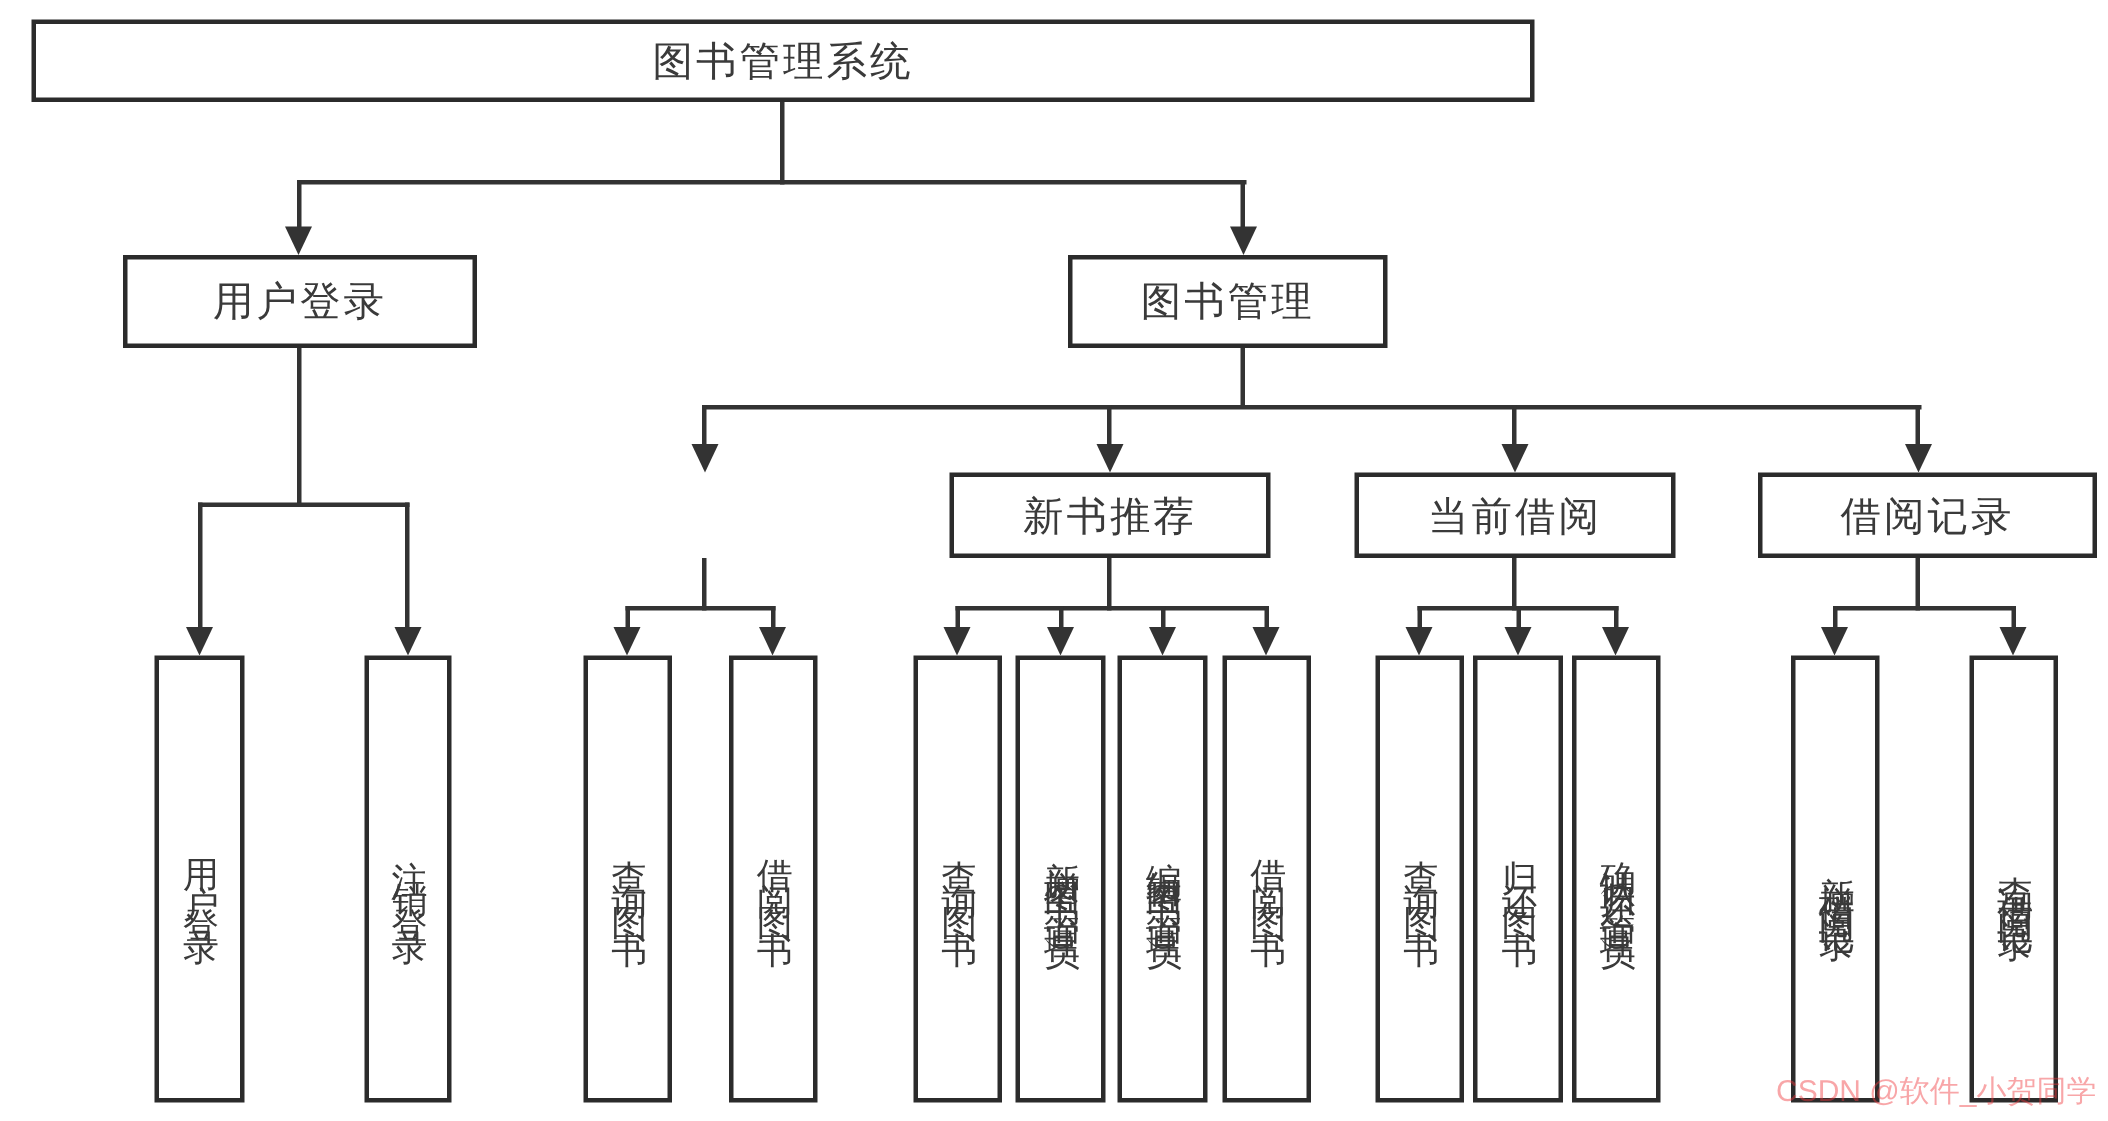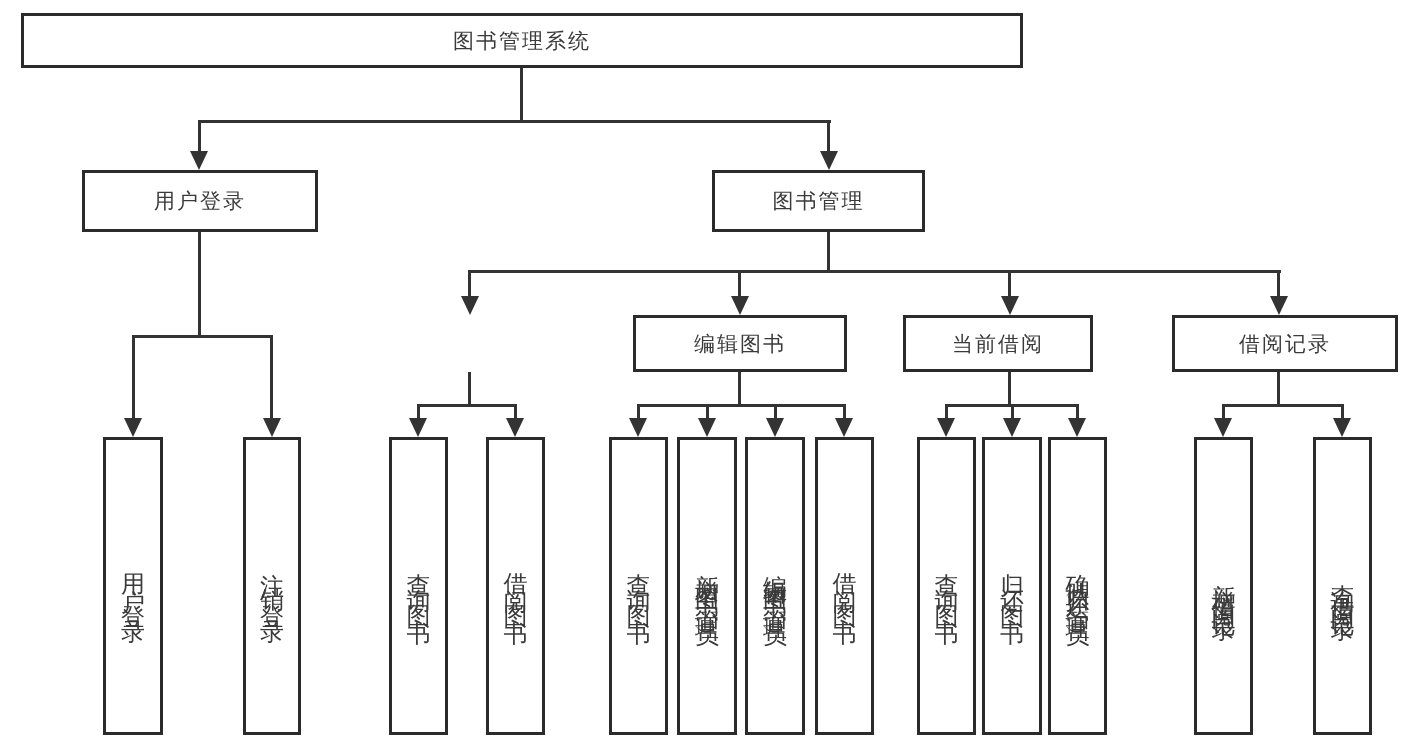--- a/index.html
+++ b/index.html
@@ -12,21 +12,21 @@
   .canvas { position: absolute; left: 0; top: 0; width: 1405px; height: 747px; }
 
   .box {
     position: absolute;
     background: #ffffff;
     border: 3px solid #2b2b2b;
     display: flex; align-items: center; justify-content: center;
     color: #3a3a3a;
     z-index: 2;
   }
-  .hlabel { font-size: 21px; letter-spacing: 2px; white-space: nowrap; }
+  .hlabel { font-size: 27px; letter-spacing: 2px; white-space: nowrap; }
 
   .vtext {
     writing-mode: vertical-rl;
     text-orientation: mixed;
     font-size: 24px;
     letter-spacing: 16px;
     color: #3a3a3a;
     line-height: 1;
   }
   .vtext.long { letter-spacing: 7px; }
@@ -86,23 +86,23 @@
   <div class="vline" style="left:468px;top:270px;height:28px;"></div>
   <div class="arrow" style="left:461px;top:296px;"></div>
   <div class="vline" style="left:738px;top:270px;height:28px;"></div>
   <div class="arrow" style="left:731px;top:296px;"></div>
   <div class="vline" style="left:1008px;top:270px;height:28px;"></div>
   <div class="arrow" style="left:1001px;top:296px;"></div>
   <div class="vline" style="left:1277px;top:270px;height:28px;"></div>
   <div class="arrow" style="left:1270px;top:296px;"></div>
 
   <div class="box" style="left:633px;top:315px;width:214px;height:57px;">
-    <span class="hlabel">编辑图书</span>
+    <span class="hlabel">新书推荐</span>
   </div>
-  <div class="box" style="left:903px;top:315px;width:190px;height:57px;">
+  <div class="box" style="left:903px;top:315px;width:214px;height:57px;">
     <span class="hlabel">当前借阅</span>
   </div>
   <div class="box" style="left:1172px;top:315px;width:226px;height:57px;">
     <span class="hlabel">借阅记录</span>
   </div>
 
   <div class="vline" style="left:468px;top:372px;height:35px;"></div>
   <div class="hline" style="left:417px;top:404px;width:100px;"></div>
   <div class="vline" style="left:417px;top:404px;height:18px;"></div>
   <div class="arrow" style="left:409px;top:418px;"></div>
@@ -173,13 +173,14 @@
     <span class="vtext long">确认归还（管理员）</span>
   </div>
 
   <div class="box" style="left:1194px;top:437px;width:59px;height:298px;">
     <span class="vtext long">新增借阅记录</span>
   </div>
   <div class="box" style="left:1313px;top:437px;width:59px;height:298px;">
     <span class="vtext long">查询借阅记录</span>
   </div>
 
+  <div class="watermark">CSDN @软件_小贺同学</div>
 </div>
 
 </body></html>

